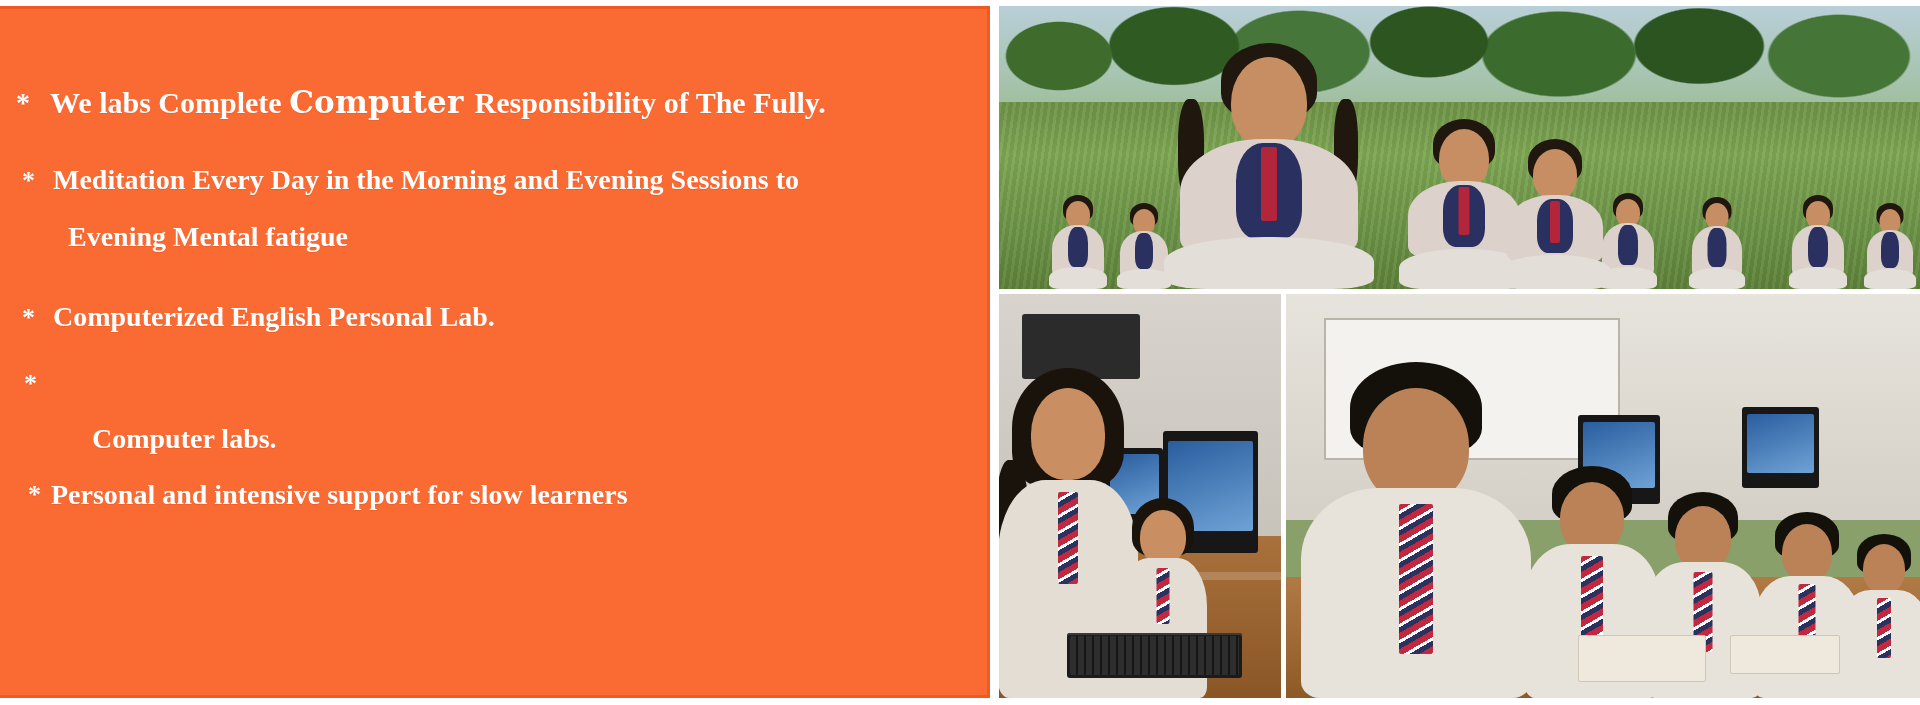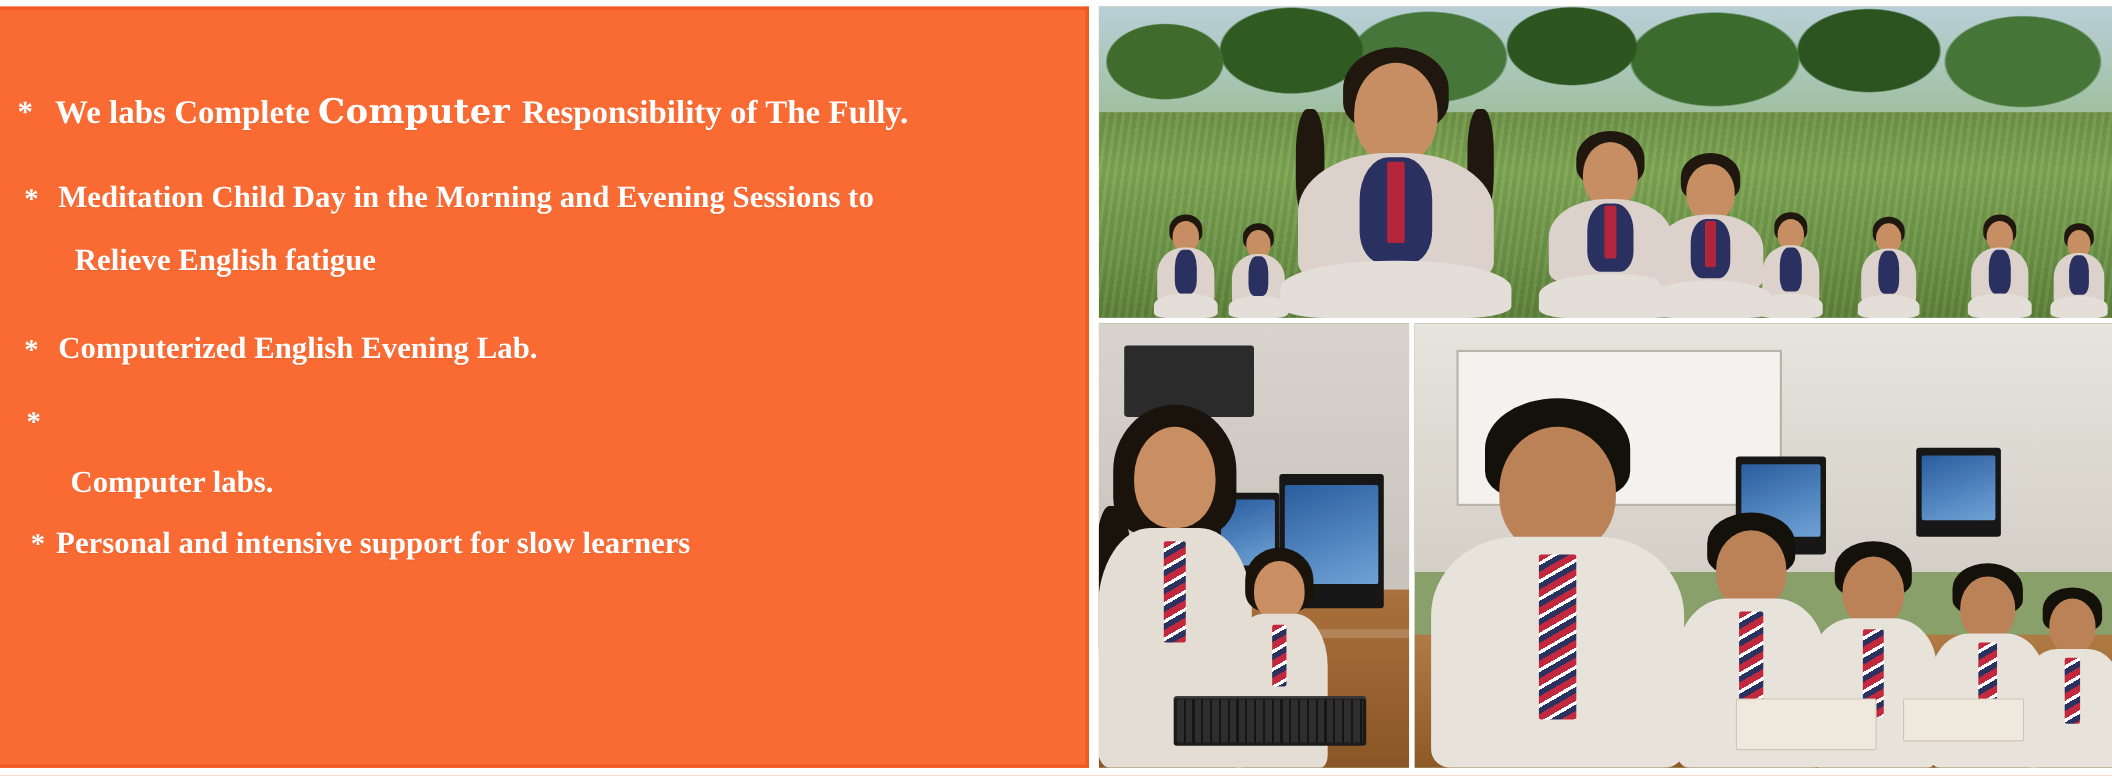--- a/index.html
+++ b/index.html
@@ -55,21 +55,21 @@
   .b2 .cont{display:block;margin-left:46px;margin-top:26px;font-size:28px;}
 
   
   .b3{position:absolute;left:22px;top:292px;width:960px;font-size:28px;}
   .b3 .star{font-size:26px;margin-right:18px;line-height:1;padding-top:4px;}
 
   
   .b4{position:absolute;left:24px;top:358px;width:960px;font-size:28px;}
   .b4 .star{font-size:26px;margin-right:18px;line-height:1;padding-top:4px;}
   .b4 .hl{color:#ccd6ef;}
-  .b4 .cont{display:block;margin-left:40px;margin-top:26px;font-size:28px;}
+  .b4 .cont{display:block;margin-left:68px;margin-top:26px;font-size:28px;}
 
   
   .b5{position:absolute;left:28px;top:470px;width:960px;font-size:28px;}
   .b5 .star{font-size:26px;margin-right:10px;line-height:1;padding-top:3px;}
 
   
   .photos{position:absolute;left:999px;top:6px;width:921px;height:692px;}
 
   .photo{position:absolute;overflow:hidden;background:#8aa06a;}
 
@@ -174,28 +174,28 @@
       <div class="bullet b1 row">
         <span class="star">*</span>
         <span class="txt">
           <span class="t-a">We labs Complete </span><span class="t-b">Computer </span><span class="t-c">Responsibility of  The Fully.</span>
         </span>
       </div>
 
       <div class="bullet b2">
         <div class="row">
           <span class="star">*</span>
-          <span class="txt t-a">Meditation Child Day in the Morning and Evening Sessions to</span>
+          <span class="txt t-a">Meditation Every Day in the Morning and Evening Sessions to</span>
         </div>
-        <span class="cont">Relieve English fatigue</span>
+        <span class="cont">Evening Mental fatigue</span>
       </div>
 
       <div class="bullet b3 row">
         <span class="star">*</span>
-        <span class="txt">Computerized English Evening Lab.</span>
+        <span class="txt">Computerized English Personal Lab.</span>
       </div>
 
       <div class="bullet b4">
         <div class="row">
           <span class="star">*</span>
         </div>
         <span class="cont">Computer labs.</span>
       </div>
 
       <div class="bullet b5 row">

